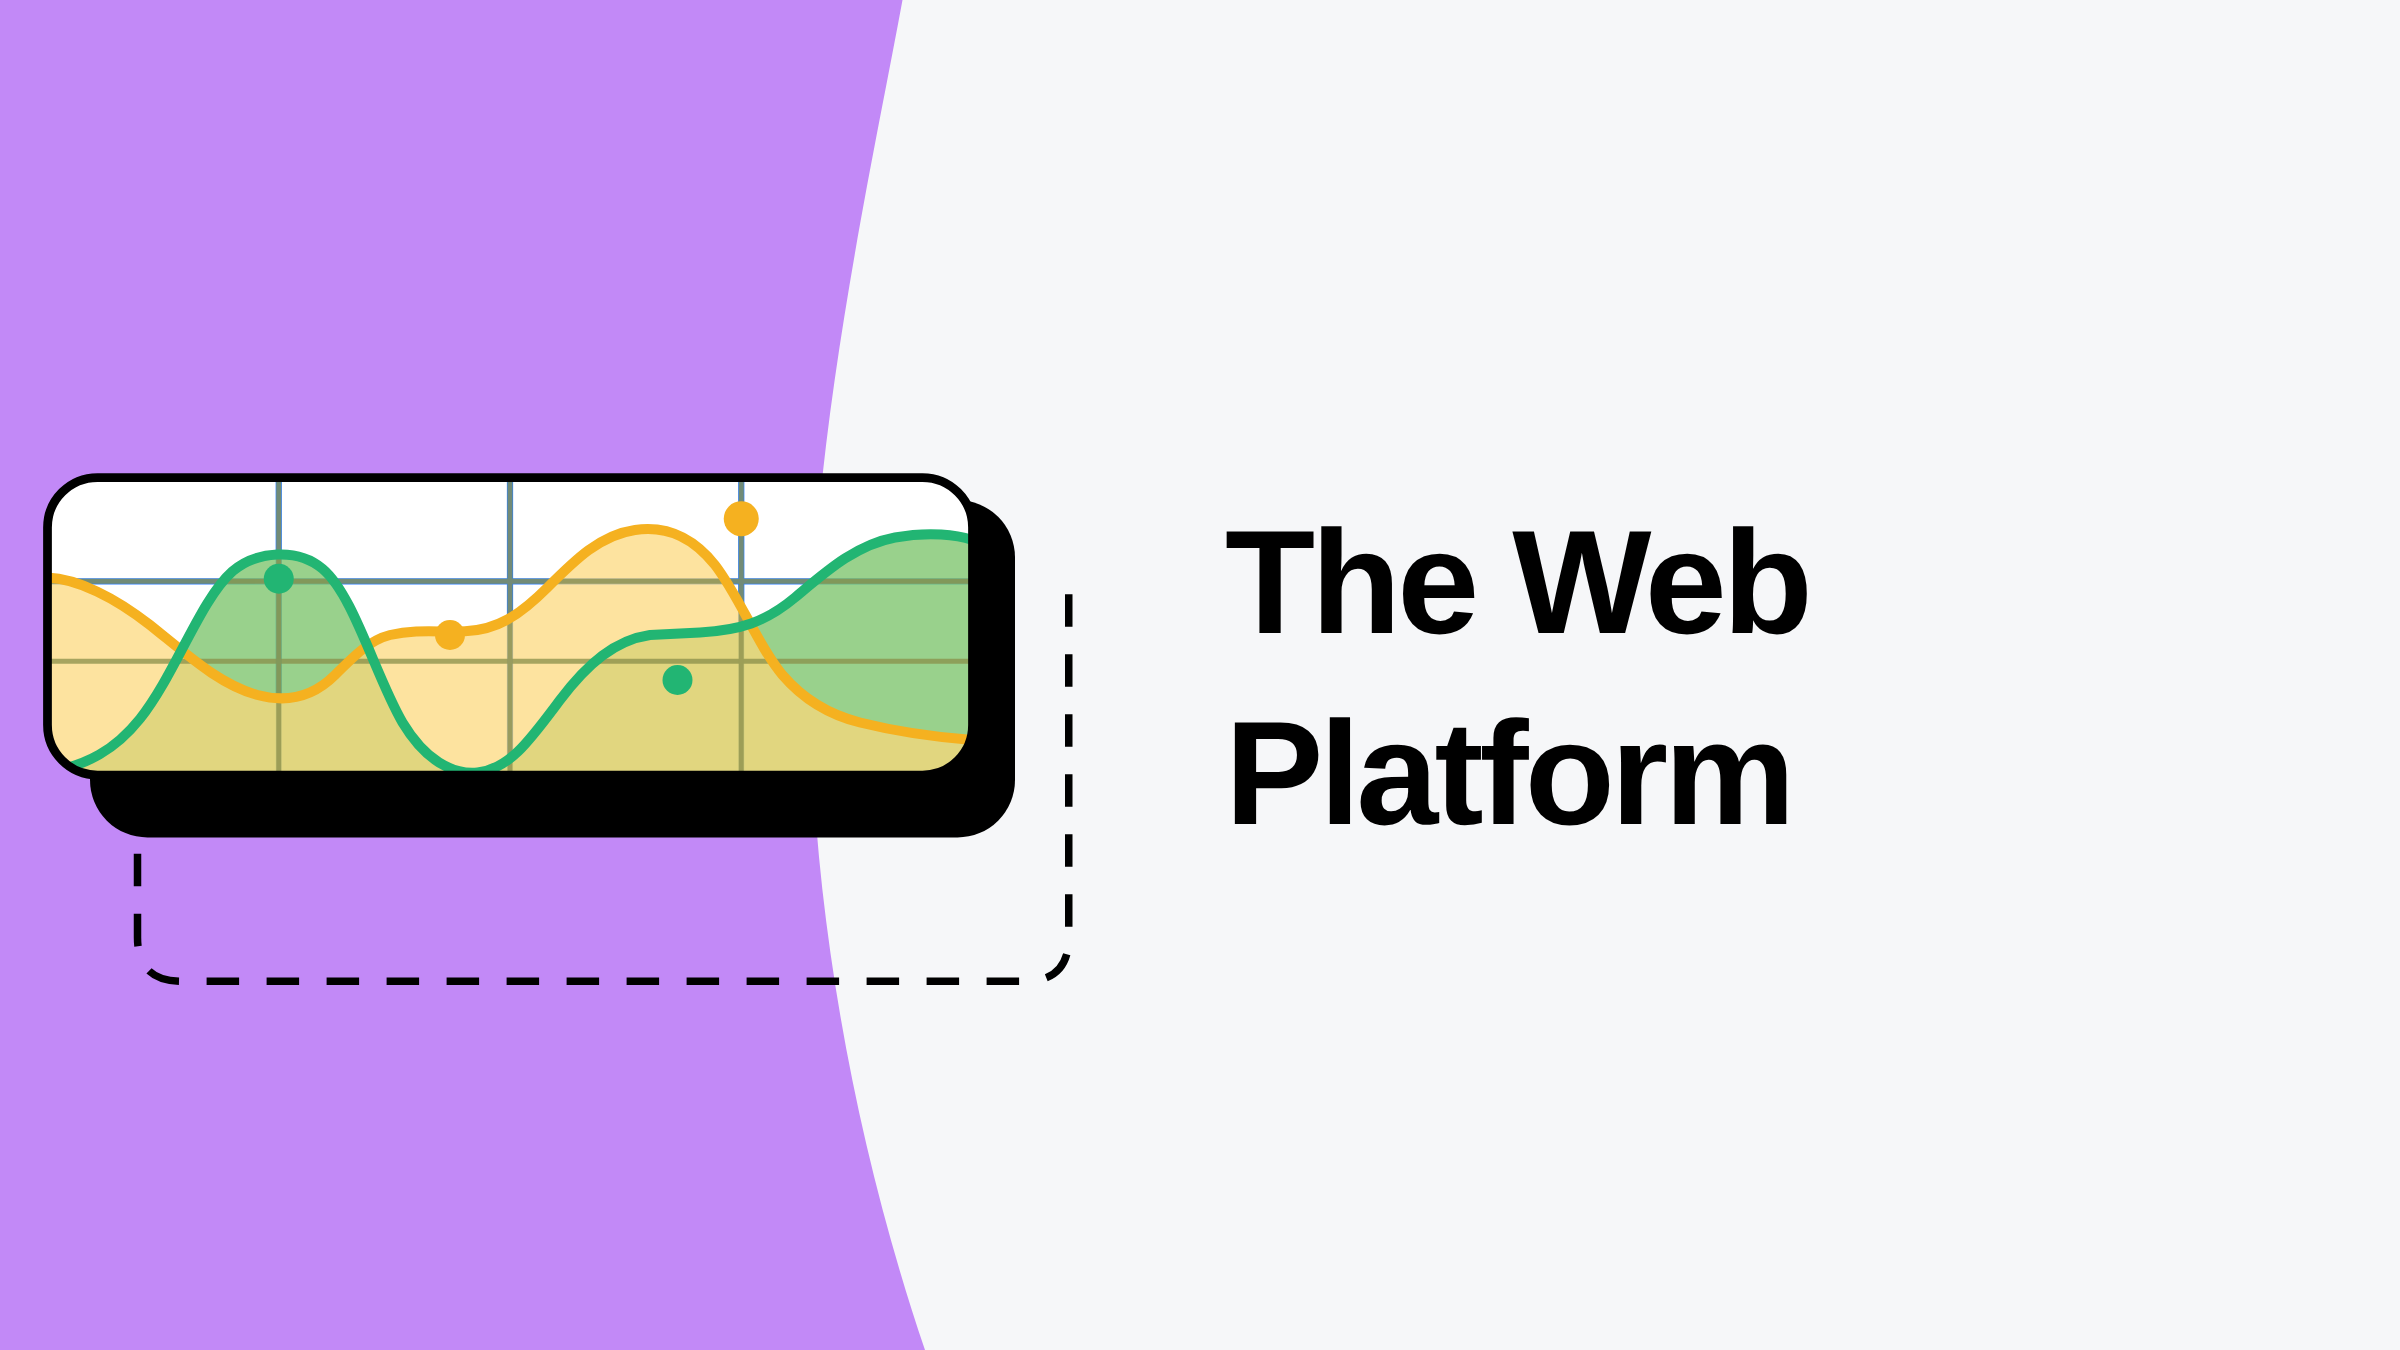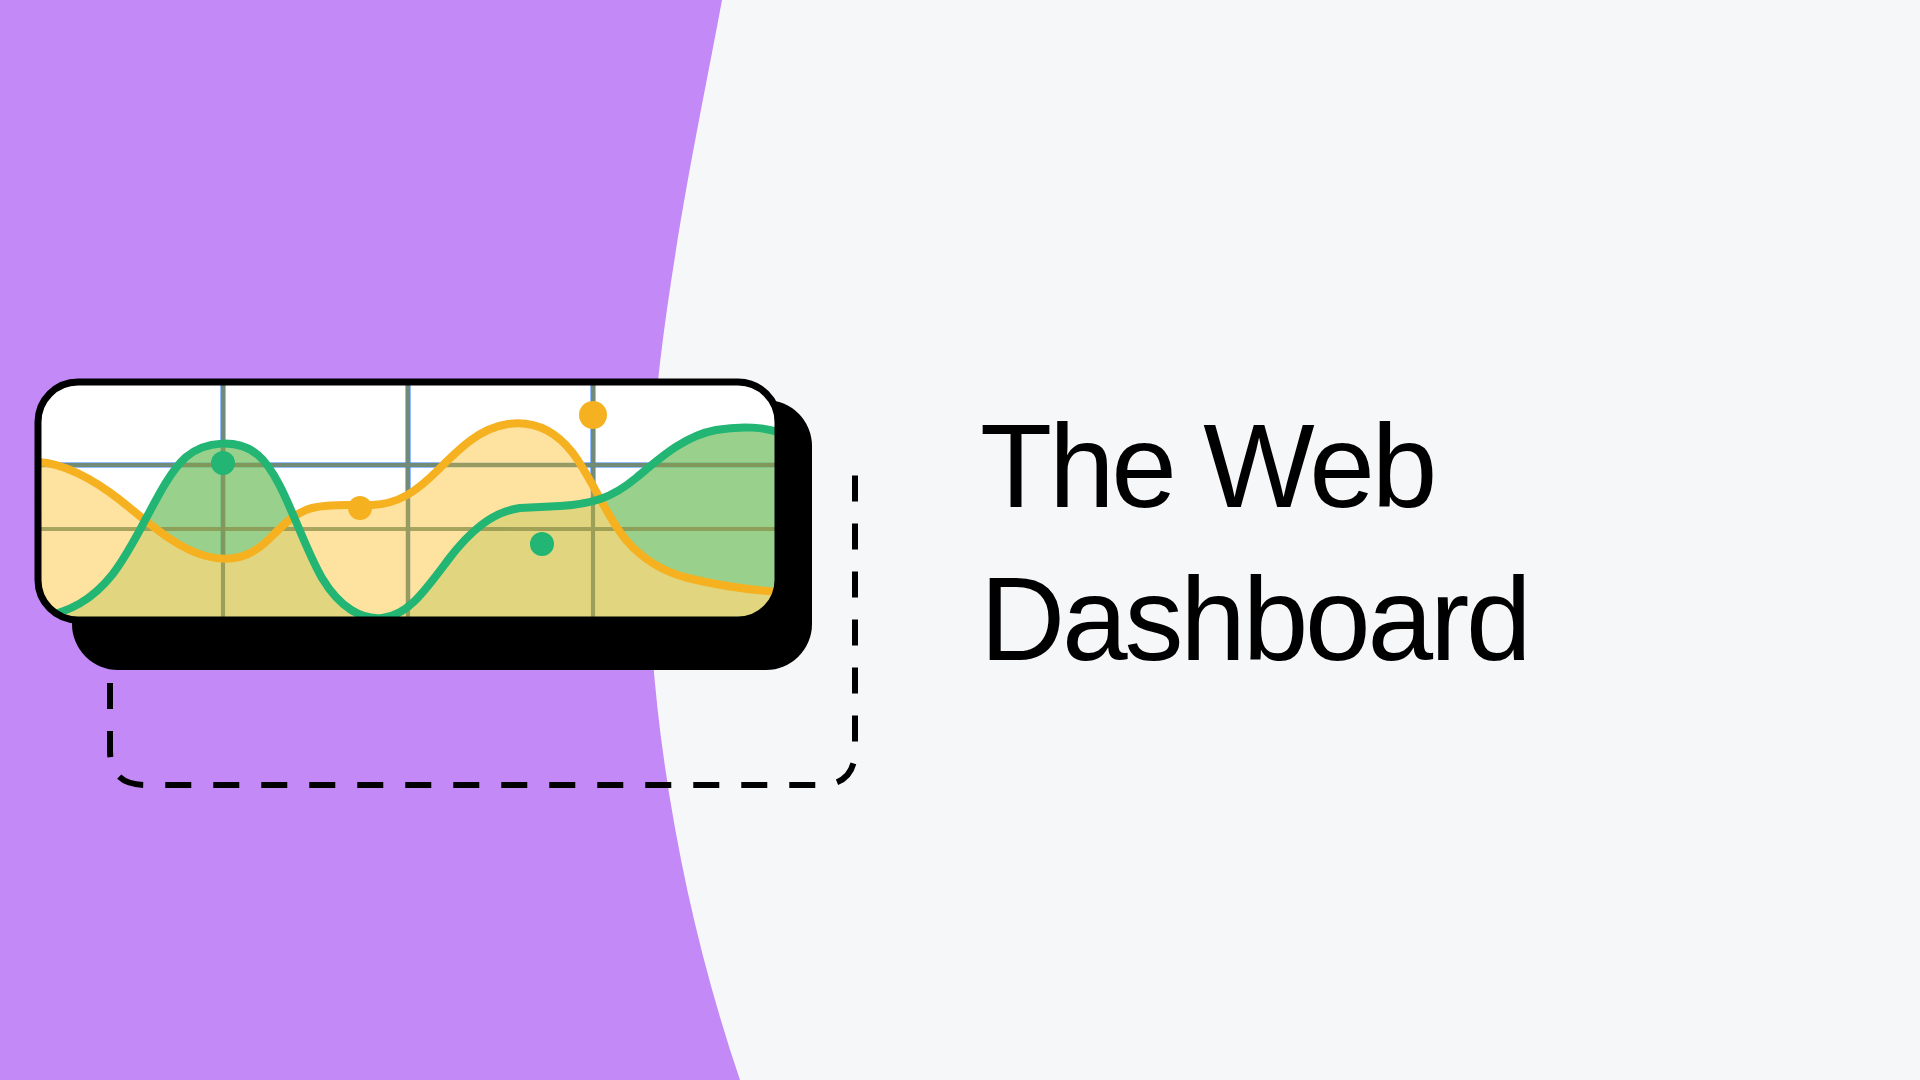--- a/index.html
+++ b/index.html
@@ -14,21 +14,21 @@
   #title-block{
     position:absolute;
     left:980px;
     top:390px;
     width:760px;
   }
   #title-block .line{
     display:block;
     font-size:118px;
     line-height:1.30;
-    font-weight:400;
+    font-weight:700;
     letter-spacing:-3.2px;
     color:#000000;
     white-space:nowrap;
   }
 </style>
 </head>
 <body>
 
 <div id="stage">
 
@@ -132,16 +132,16 @@
       <circle cx="542" cy="544" r="12" fill="#22b573"></circle>
       <circle cx="360" cy="508" r="12" fill="#f5b120"></circle>
       <circle cx="593" cy="415" r="14" fill="#f5b120"></circle>
     </g>
 
     <rect x="38" y="382" width="740" height="238" rx="40" ry="40" fill="none" stroke="#000000" stroke-width="7"></rect>
   </svg>
 
   <div id="title-block">
     <span class="line">The Web</span>
-    <span class="line">Dashboard</span>
+    <span class="line">Platform</span>
   </div>
 
 </div>
 
 </body></html>

